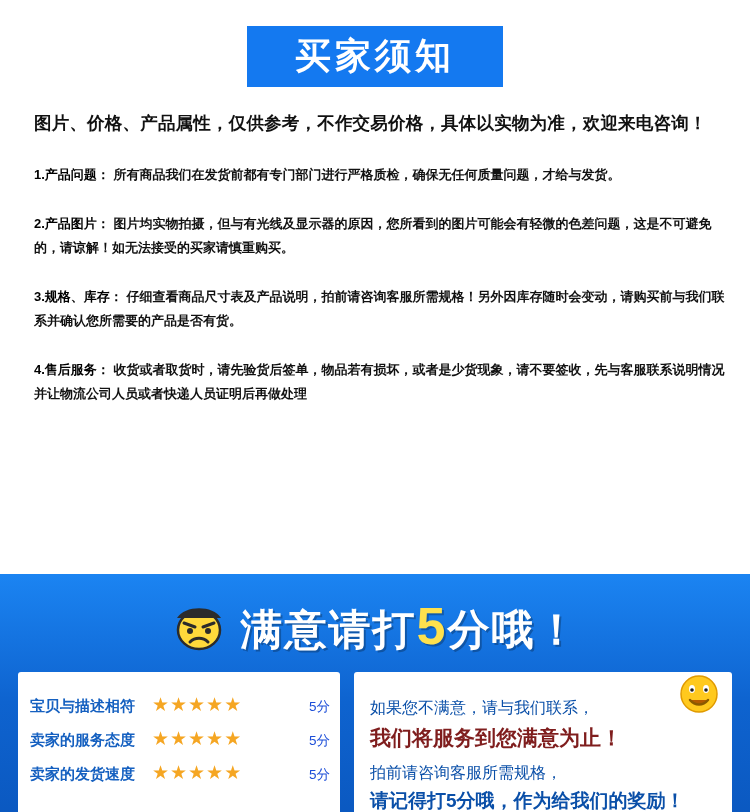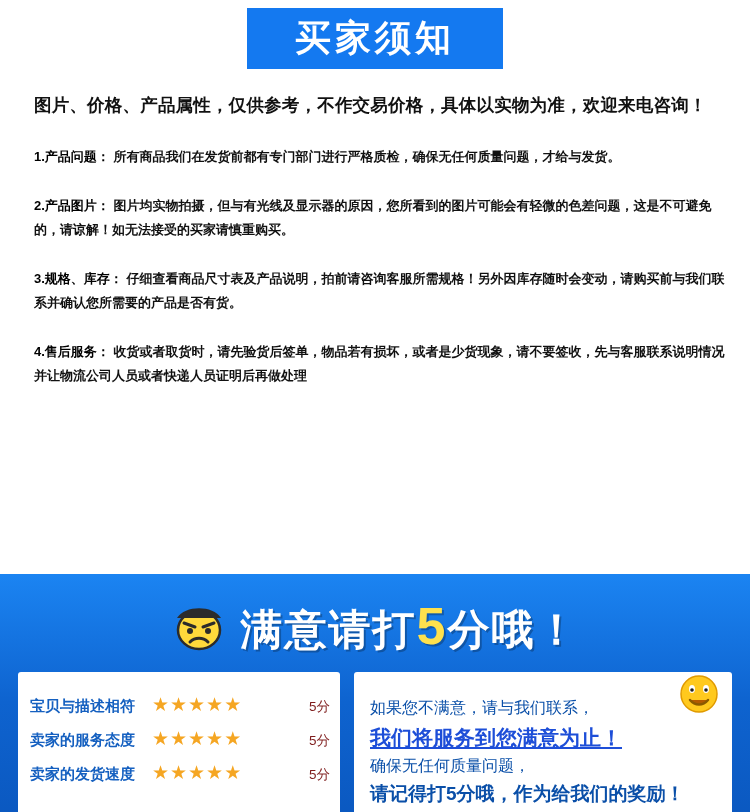--- a/index.html
+++ b/index.html
@@ -16,21 +16,21 @@
   .page {
     position: relative;
     width: 750px;
     height: 812px;
     background: #ffffff;
     box-sizing: border-box;
   }
 
   
   .header {
-    padding-top: 8px;
+    padding-top: 26px;
     display: flex;
     justify-content: center;
   }
   .header-banner {
     background: #1479f0;
     color: #ffffff;
     font-size: 36px;
     font-weight: bold;
     letter-spacing: 4px;
     padding: 8px 48px 10px 48px;
@@ -136,39 +136,38 @@
     white-space: nowrap;
   }
   .stars {
     color: #f5a623;
     font-size: 19px;
     letter-spacing: 1px;
     flex: 1;
     white-space: nowrap;
   }
   .rate-score {
-    color: #7f1d1d;
+    color: #1d4ed8;
     font-size: 13.5px;
     width: 34px;
     text-align: right;
     flex: 0 0 auto;
   }
 
   .r-line {
     color: #0a4fa8;
     font-size: 16px;
     line-height: 1.45;
     white-space: nowrap;
   }
   .r-line.strong {
     font-size: 21px;
     font-weight: bold;
-    color: #1d4ed8;
-    margin: 4px 0 0 0;
-    text-decoration: underline;
+    color: #7f1d1d;
+    margin: 4px 0 7px 0;
   }
   .r-line.strong2 {
     font-size: 19px;
     font-weight: bold;
     color: #0a4fa8;
     margin-top: 3px;
   }
   .smiley {
     position: absolute;
     right: 10px;
@@ -259,20 +258,20 @@
             <circle cx="23" cy="24" r="18" fill="#ffc91e" stroke="#e09a00" stroke-width="1.5"></circle>
             <ellipse cx="16" cy="19" rx="3" ry="4" fill="#ffffff"></ellipse>
             <ellipse cx="30" cy="19" rx="3" ry="4" fill="#ffffff"></ellipse>
             <circle cx="16" cy="20" r="1.8" fill="#222"></circle>
             <circle cx="30" cy="20" r="1.8" fill="#222"></circle>
             <path d="M14 30 C19 36 27 36 32 30" stroke="#8a5a00" stroke-width="2.5" fill="#b35a00" stroke-linecap="round"></path>
           </svg>
         </span>
         <div class="r-line">如果您不满意，请与我们联系，</div>
         <div class="r-line strong">我们将服务到您满意为止！</div>
-        <div class="r-line">确保无任何质量问题，</div>
+        <div class="r-line">拍前请咨询客服所需规格，</div>
         <div class="r-line strong2">请记得打5分哦，作为给我们的奖励！</div>
       </div>
 
     </div>
   </div>
 
 </div>
 
 </body></html>

